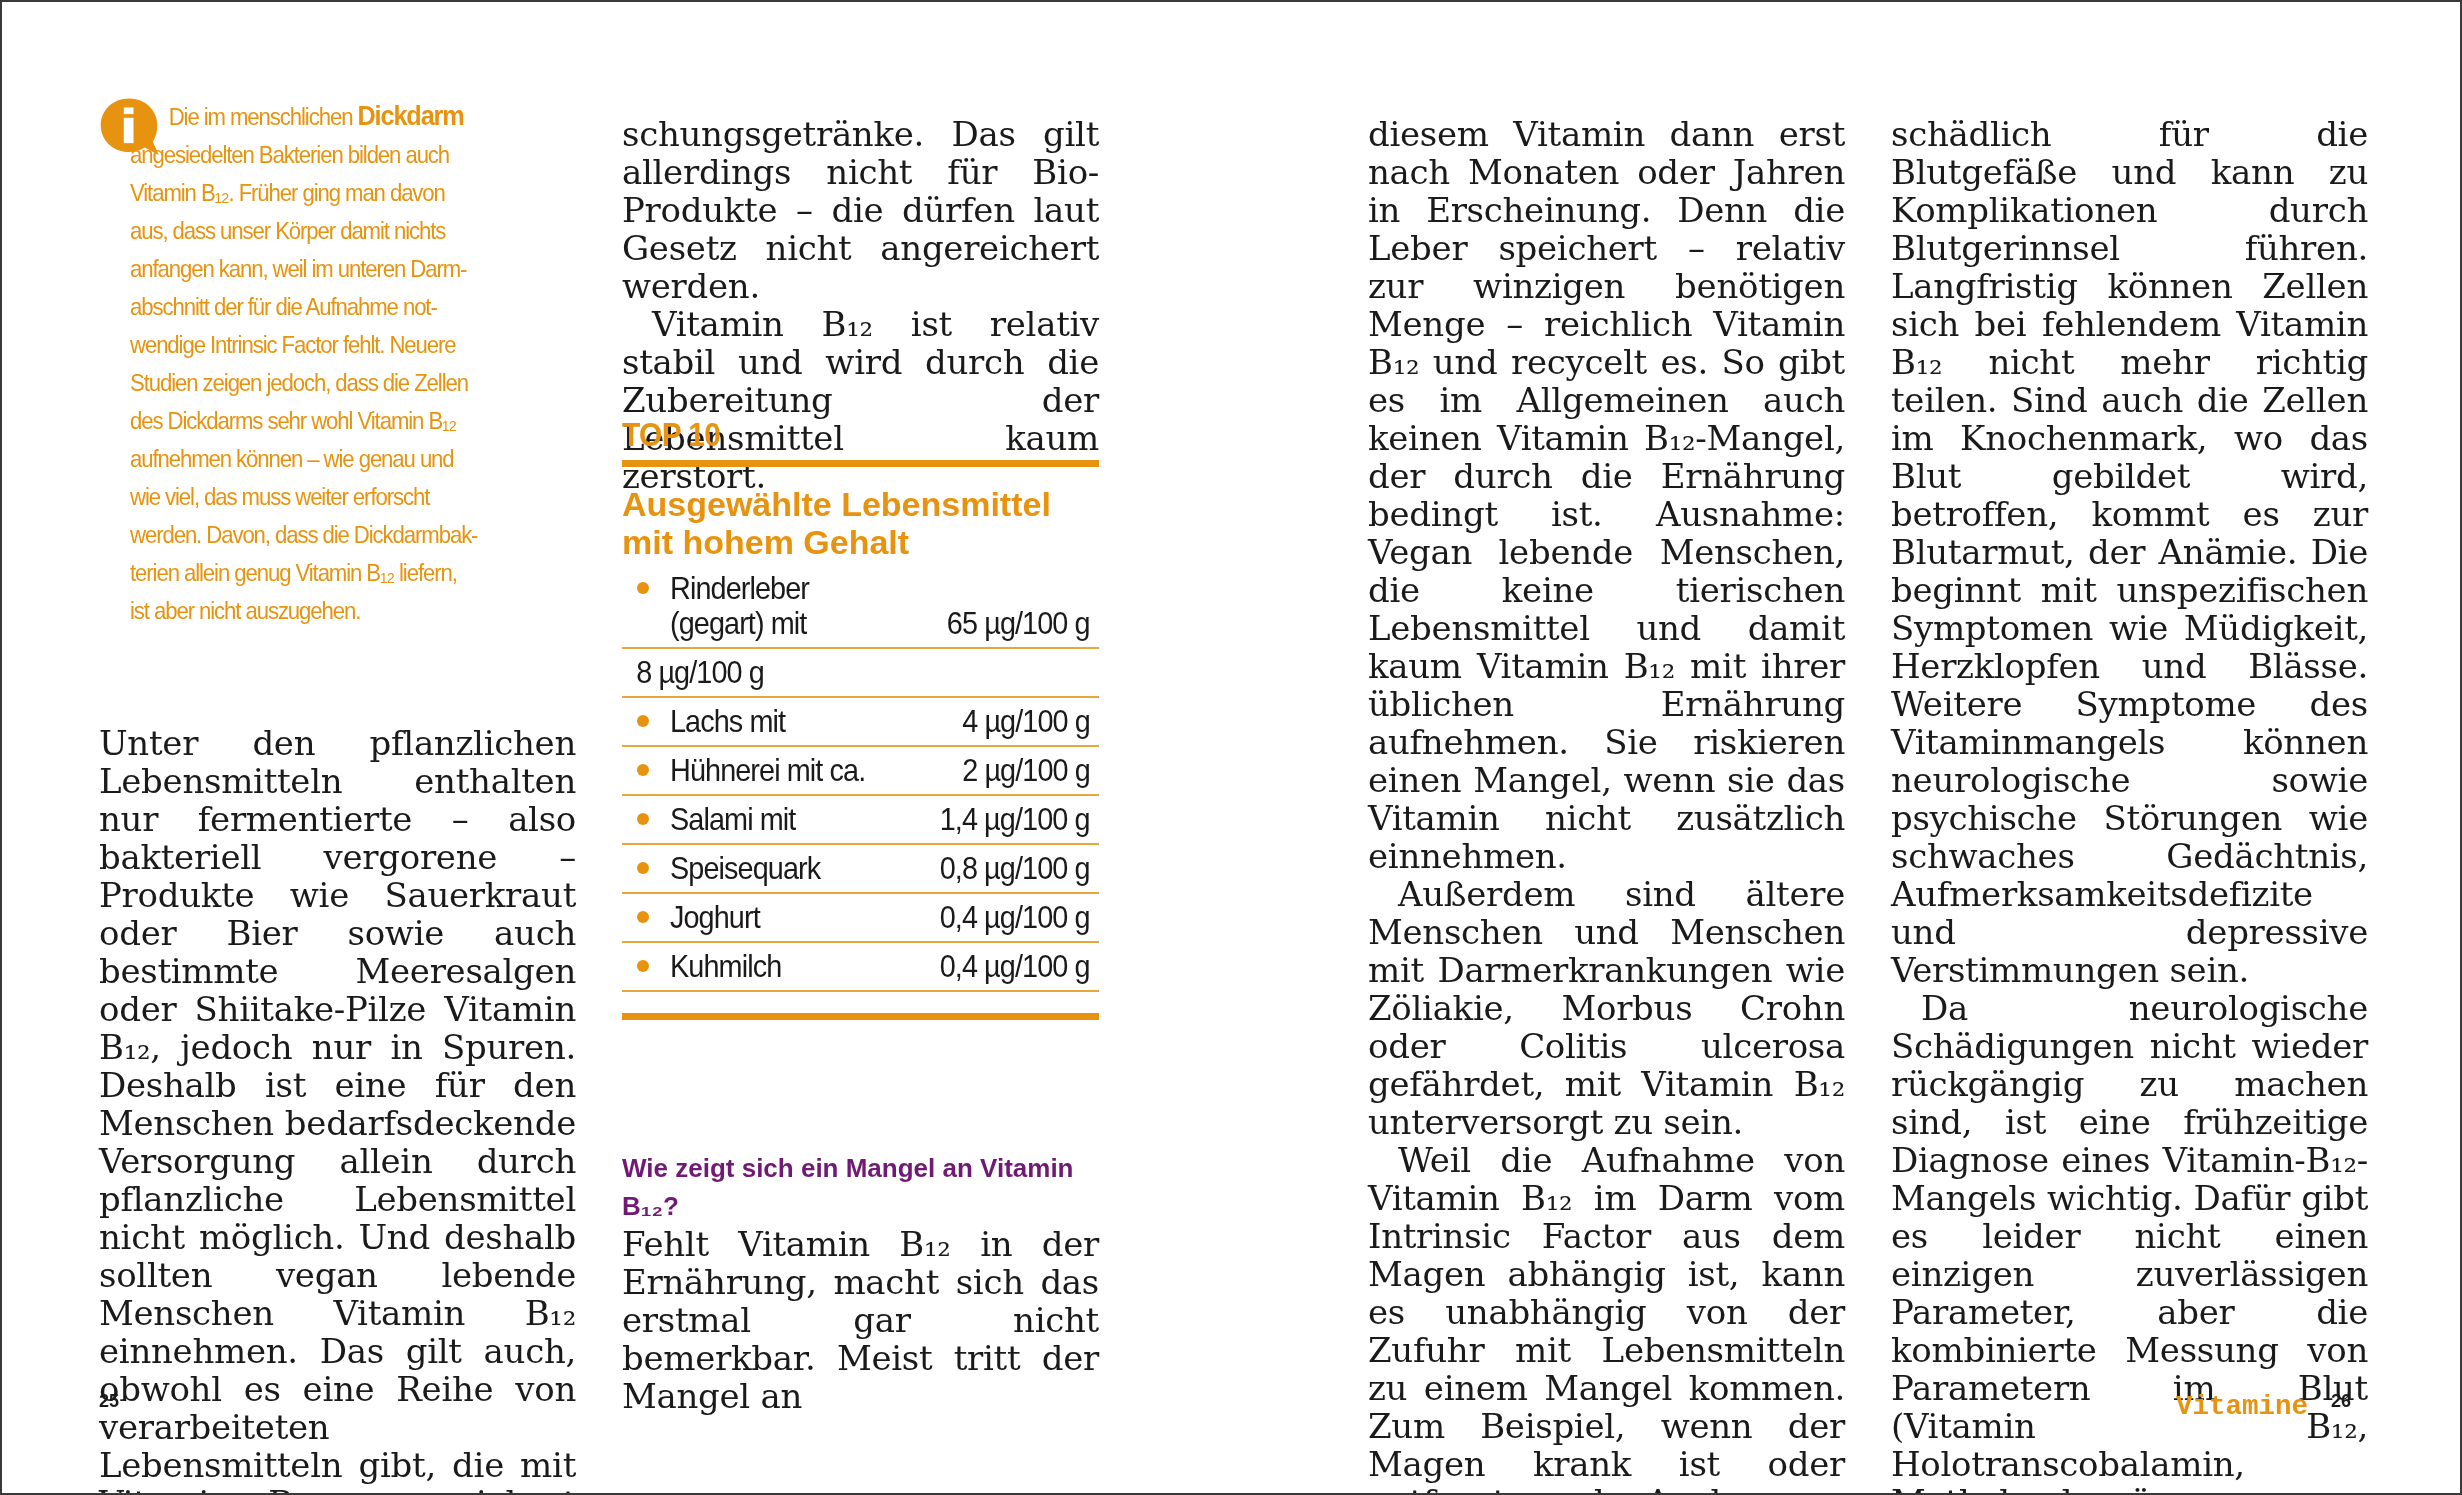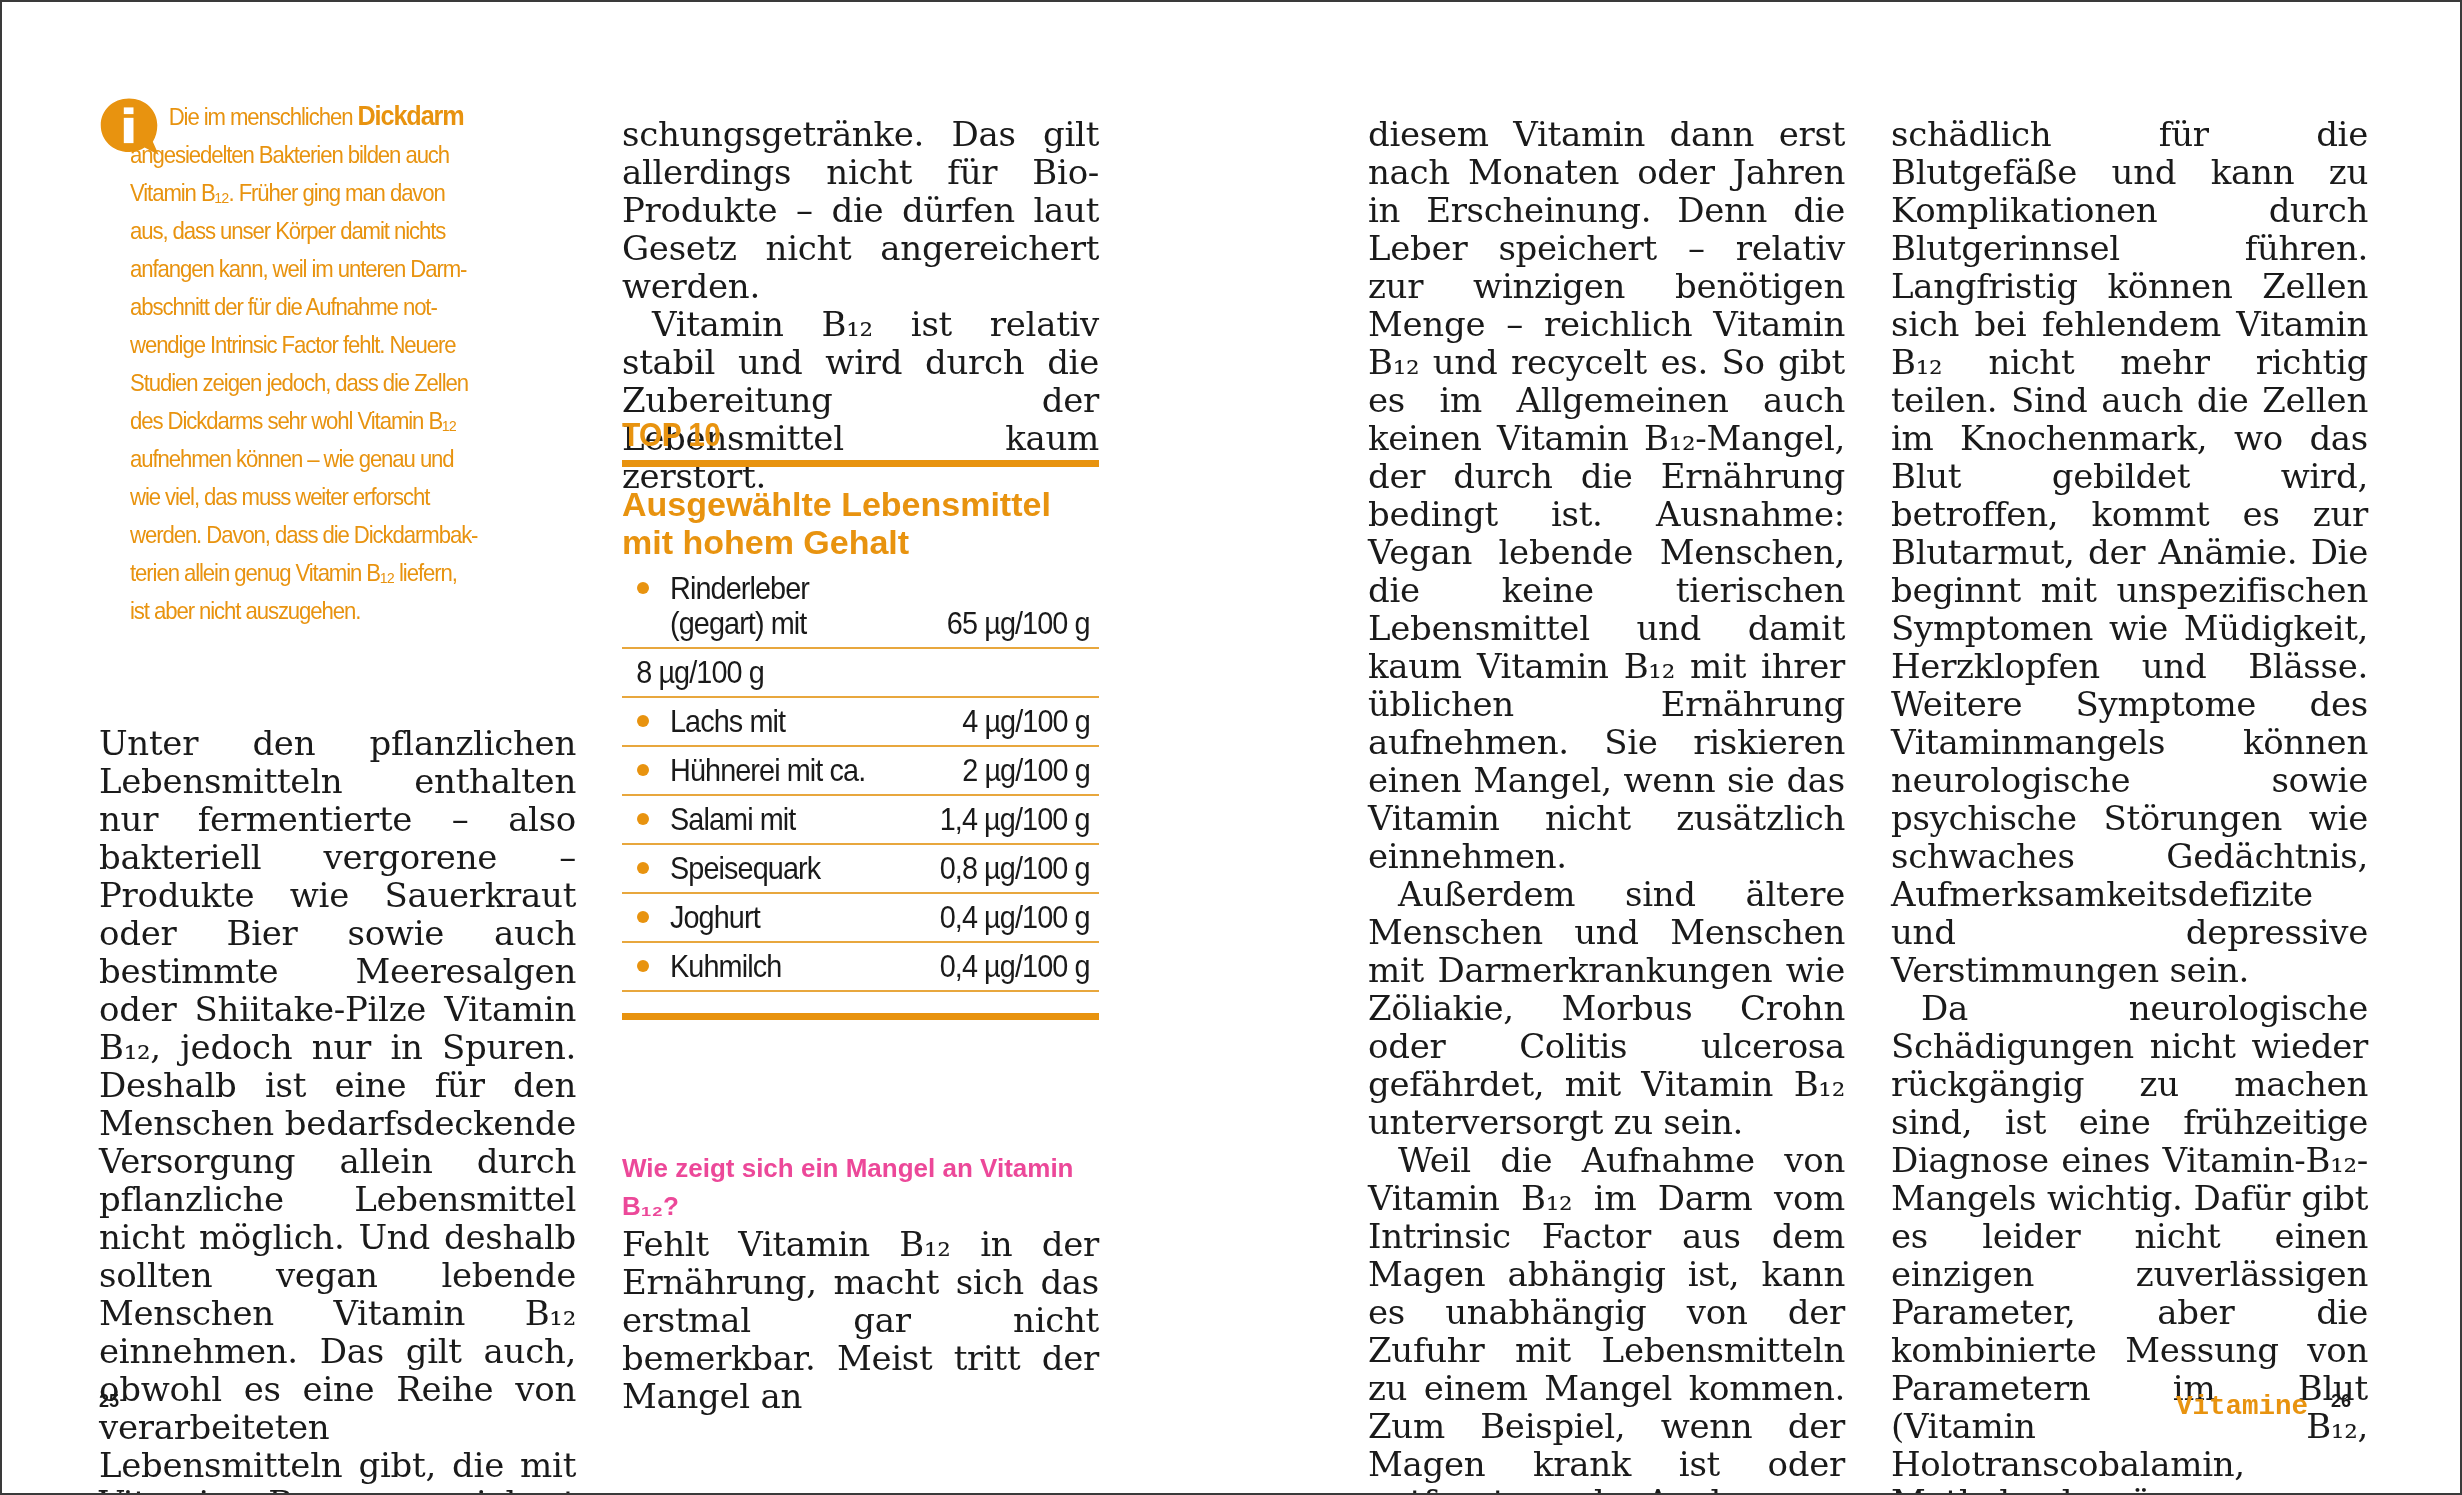--- a/index.html
+++ b/index.html
@@ -49,21 +49,21 @@
     }
     .top10-row .left { display: flex; align-items: flex-start; }
     .bullet { width: 12px; height: 12px; border-radius: 50%; background: #e8930f;
       margin: 11.2px 21px 0 15px; flex: none; }
     .top10-row .name { white-space: pre-line; transform: scaleX(0.9); transform-origin: left; }
     .top10-row .val { white-space: nowrap; transform: scaleX(0.9); transform-origin: right; }
     .top10-end { height: 6.7px; background: #e8930f; margin-top: 21px; }
 
     .heading2 {
       font-family: "Liberation Sans", sans-serif; font-weight: 700; font-size: 26px;
-      line-height: 38px; color: #ec4899;
+      line-height: 38px; color: #701a75;
     }
 
     .pagenum { position: absolute; top: 1389px; font-family: "Liberation Sans", sans-serif;
       font-weight: 700; font-size: 18px; color: #1a1a1a; }
     .section-label { position: absolute; top: 1389px; font-family: "Liberation Sans", sans-serif;
       font-weight: 700; font-size: 27.5px; color: #e8930f; }
   </style>
 </head>
 <body>
 

